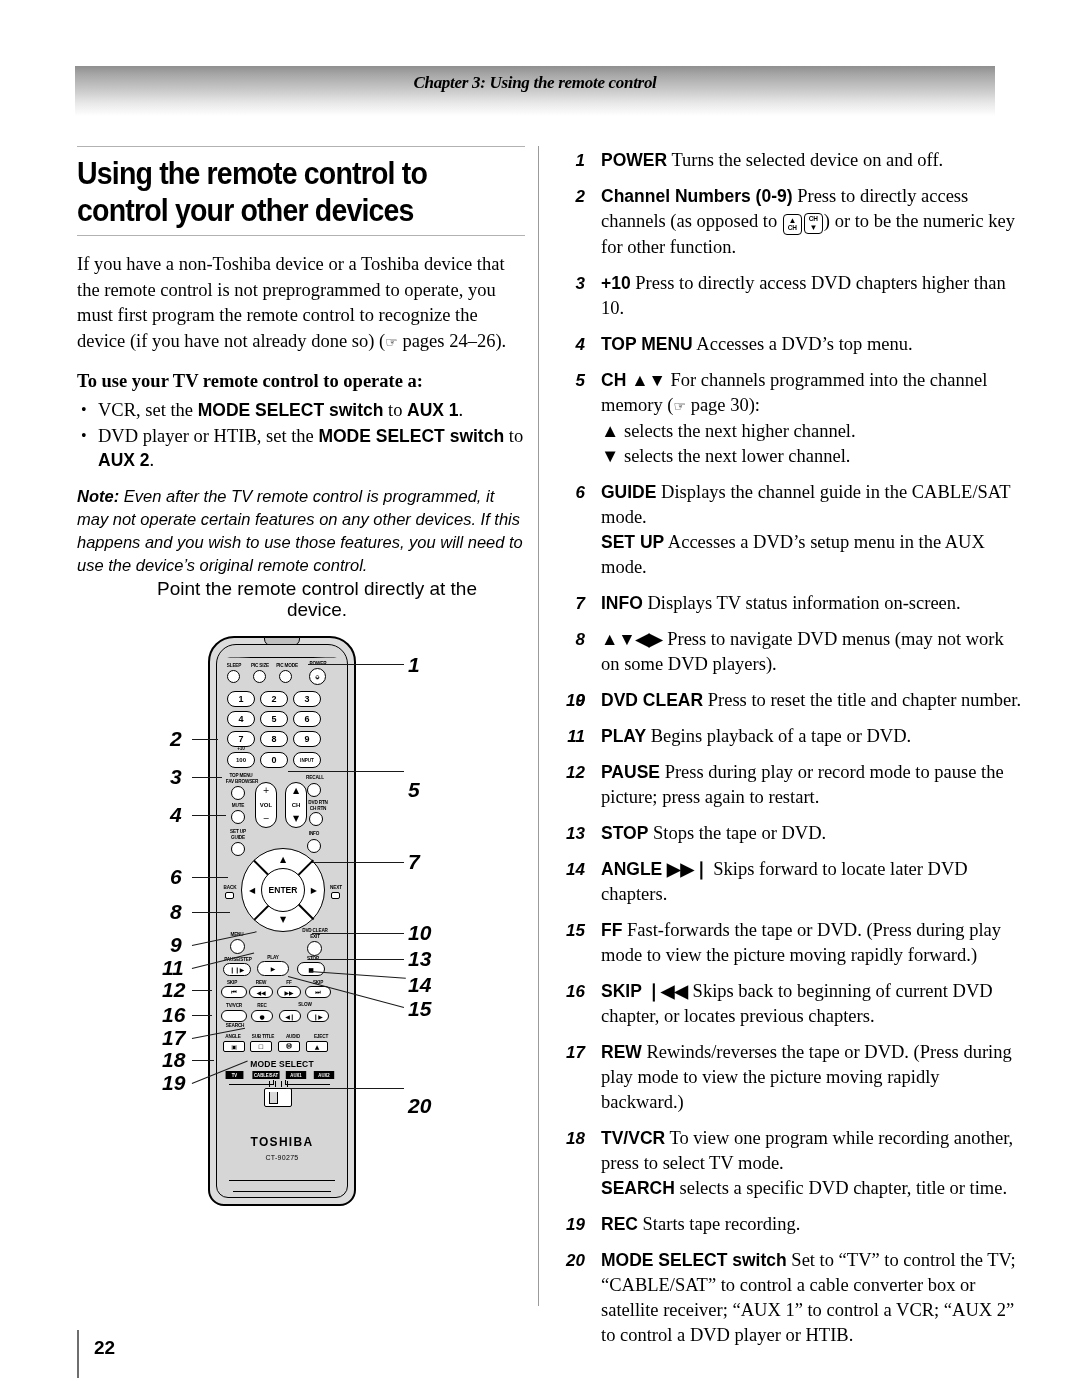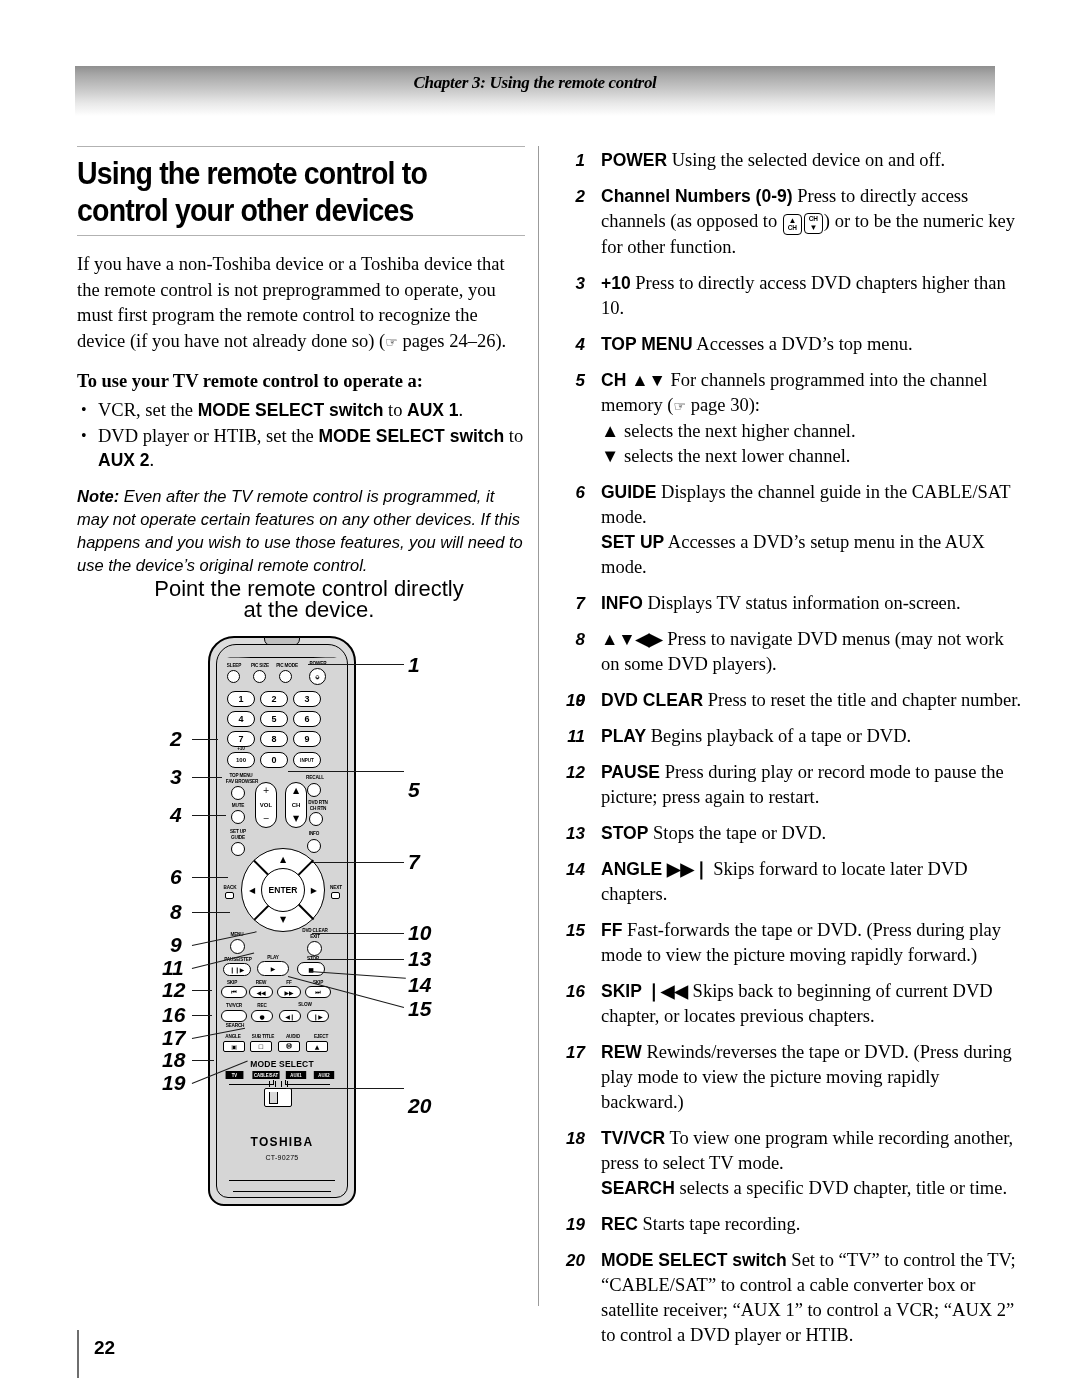--- a/index.html
+++ b/index.html
@@ -110,24 +110,24 @@
     border:1.6px solid #000; border-radius:4px;
     font-family:"Liberation Sans", sans-serif;
     font-size:6px; font-weight:bold; text-align:center;
     line-height:6px; position:relative; margin:0 1px;
   }
   .chkey .ar { display:block; font-size:8px; line-height:9px; margin-top:1px; }
   .chkey .lb { display:block; font-size:6.5px; line-height:6px; }
 
   
   .point-caption {
-    position:absolute; left:144px; top:578px; width:330px;
+    position:absolute; left:152px; top:578px; width:330px;
     text-align:center;
     font-family:"Liberation Sans", sans-serif;
-    font-size:22px; line-height:21px;
+    font-size:19px; line-height:21px;
   }
 
   
   .remote-wrap { position:absolute; left:160px; top:618px; width:320px; height:600px; }
 
   .remote-body {
     position:absolute; left:48px; top:18px; width:148px; height:570px;
     background:#dcdcdc;
     border:2.5px solid #000;
     border-radius:26px 26px 16px 16px;
@@ -585,21 +585,21 @@
   <div class="lead" style="left:32px; top:442px; width:22px;"></div>
 
   <div class="callout" style="left:2px;  top:454px;">19</div>
   <div class="lead-d" style="left:32px; top:465px; width:60px; transform:rotate(-22deg);"></div>
 </div>
 
 <div class="col-right">
 
   <div class="item">
     <span class="num">1</span>
-    <span class="txt"><span class="b">POWER</span> <span>Using the selected device on and off.</span></span>
+    <span class="txt"><span class="b">POWER</span> <span>Turns the selected device on and off.</span></span>
   </div>
 
   <div class="item">
     <span class="num">2</span>
     <span class="txt"><span class="b">Channel Numbers (0-9)</span> Press to directly access channels (as opposed to <span class="chkey"><span class="ar">▲</span><span class="lb">CH</span></span><span class="chkey"><span class="lb" style="margin-top:2px;">CH</span><span class="ar">▼</span></span>) or to be the numeric key for other function.</span>
   </div>
 
   <div class="item">
     <span class="num">3</span>
     <span class="txt"><span class="b">+10</span> <span>Press to directly access DVD chapters higher than 10.</span></span>

